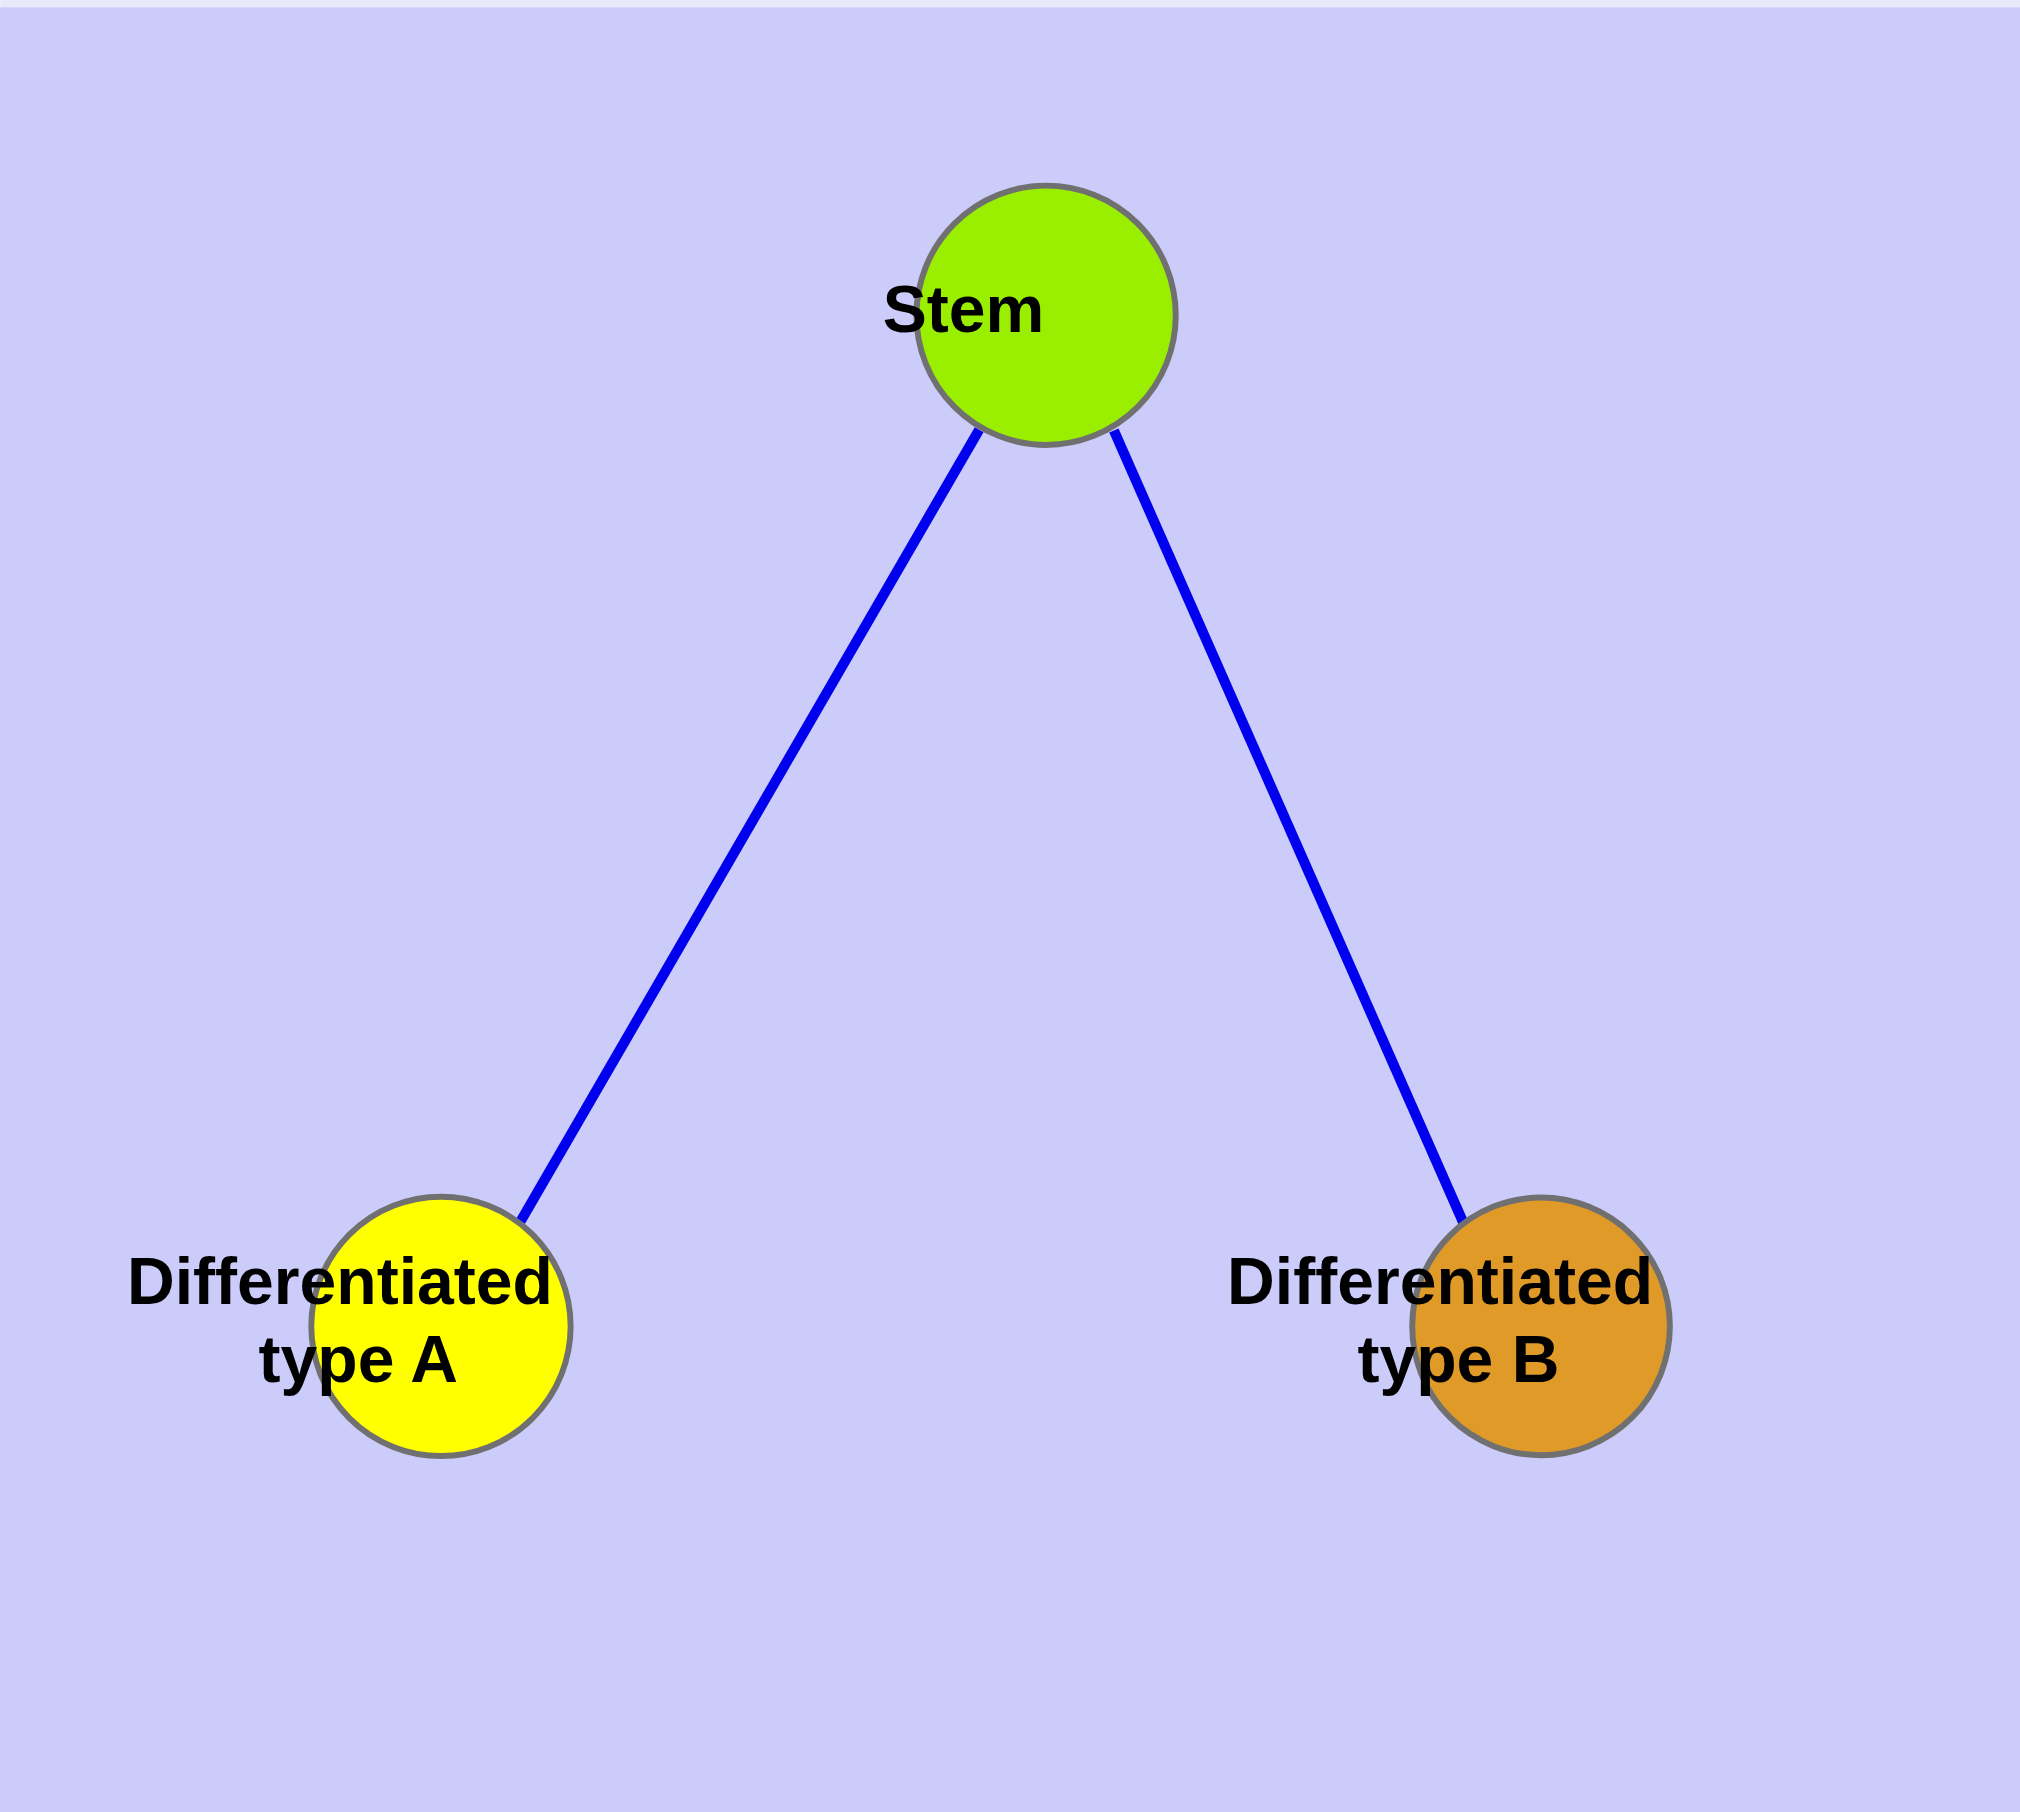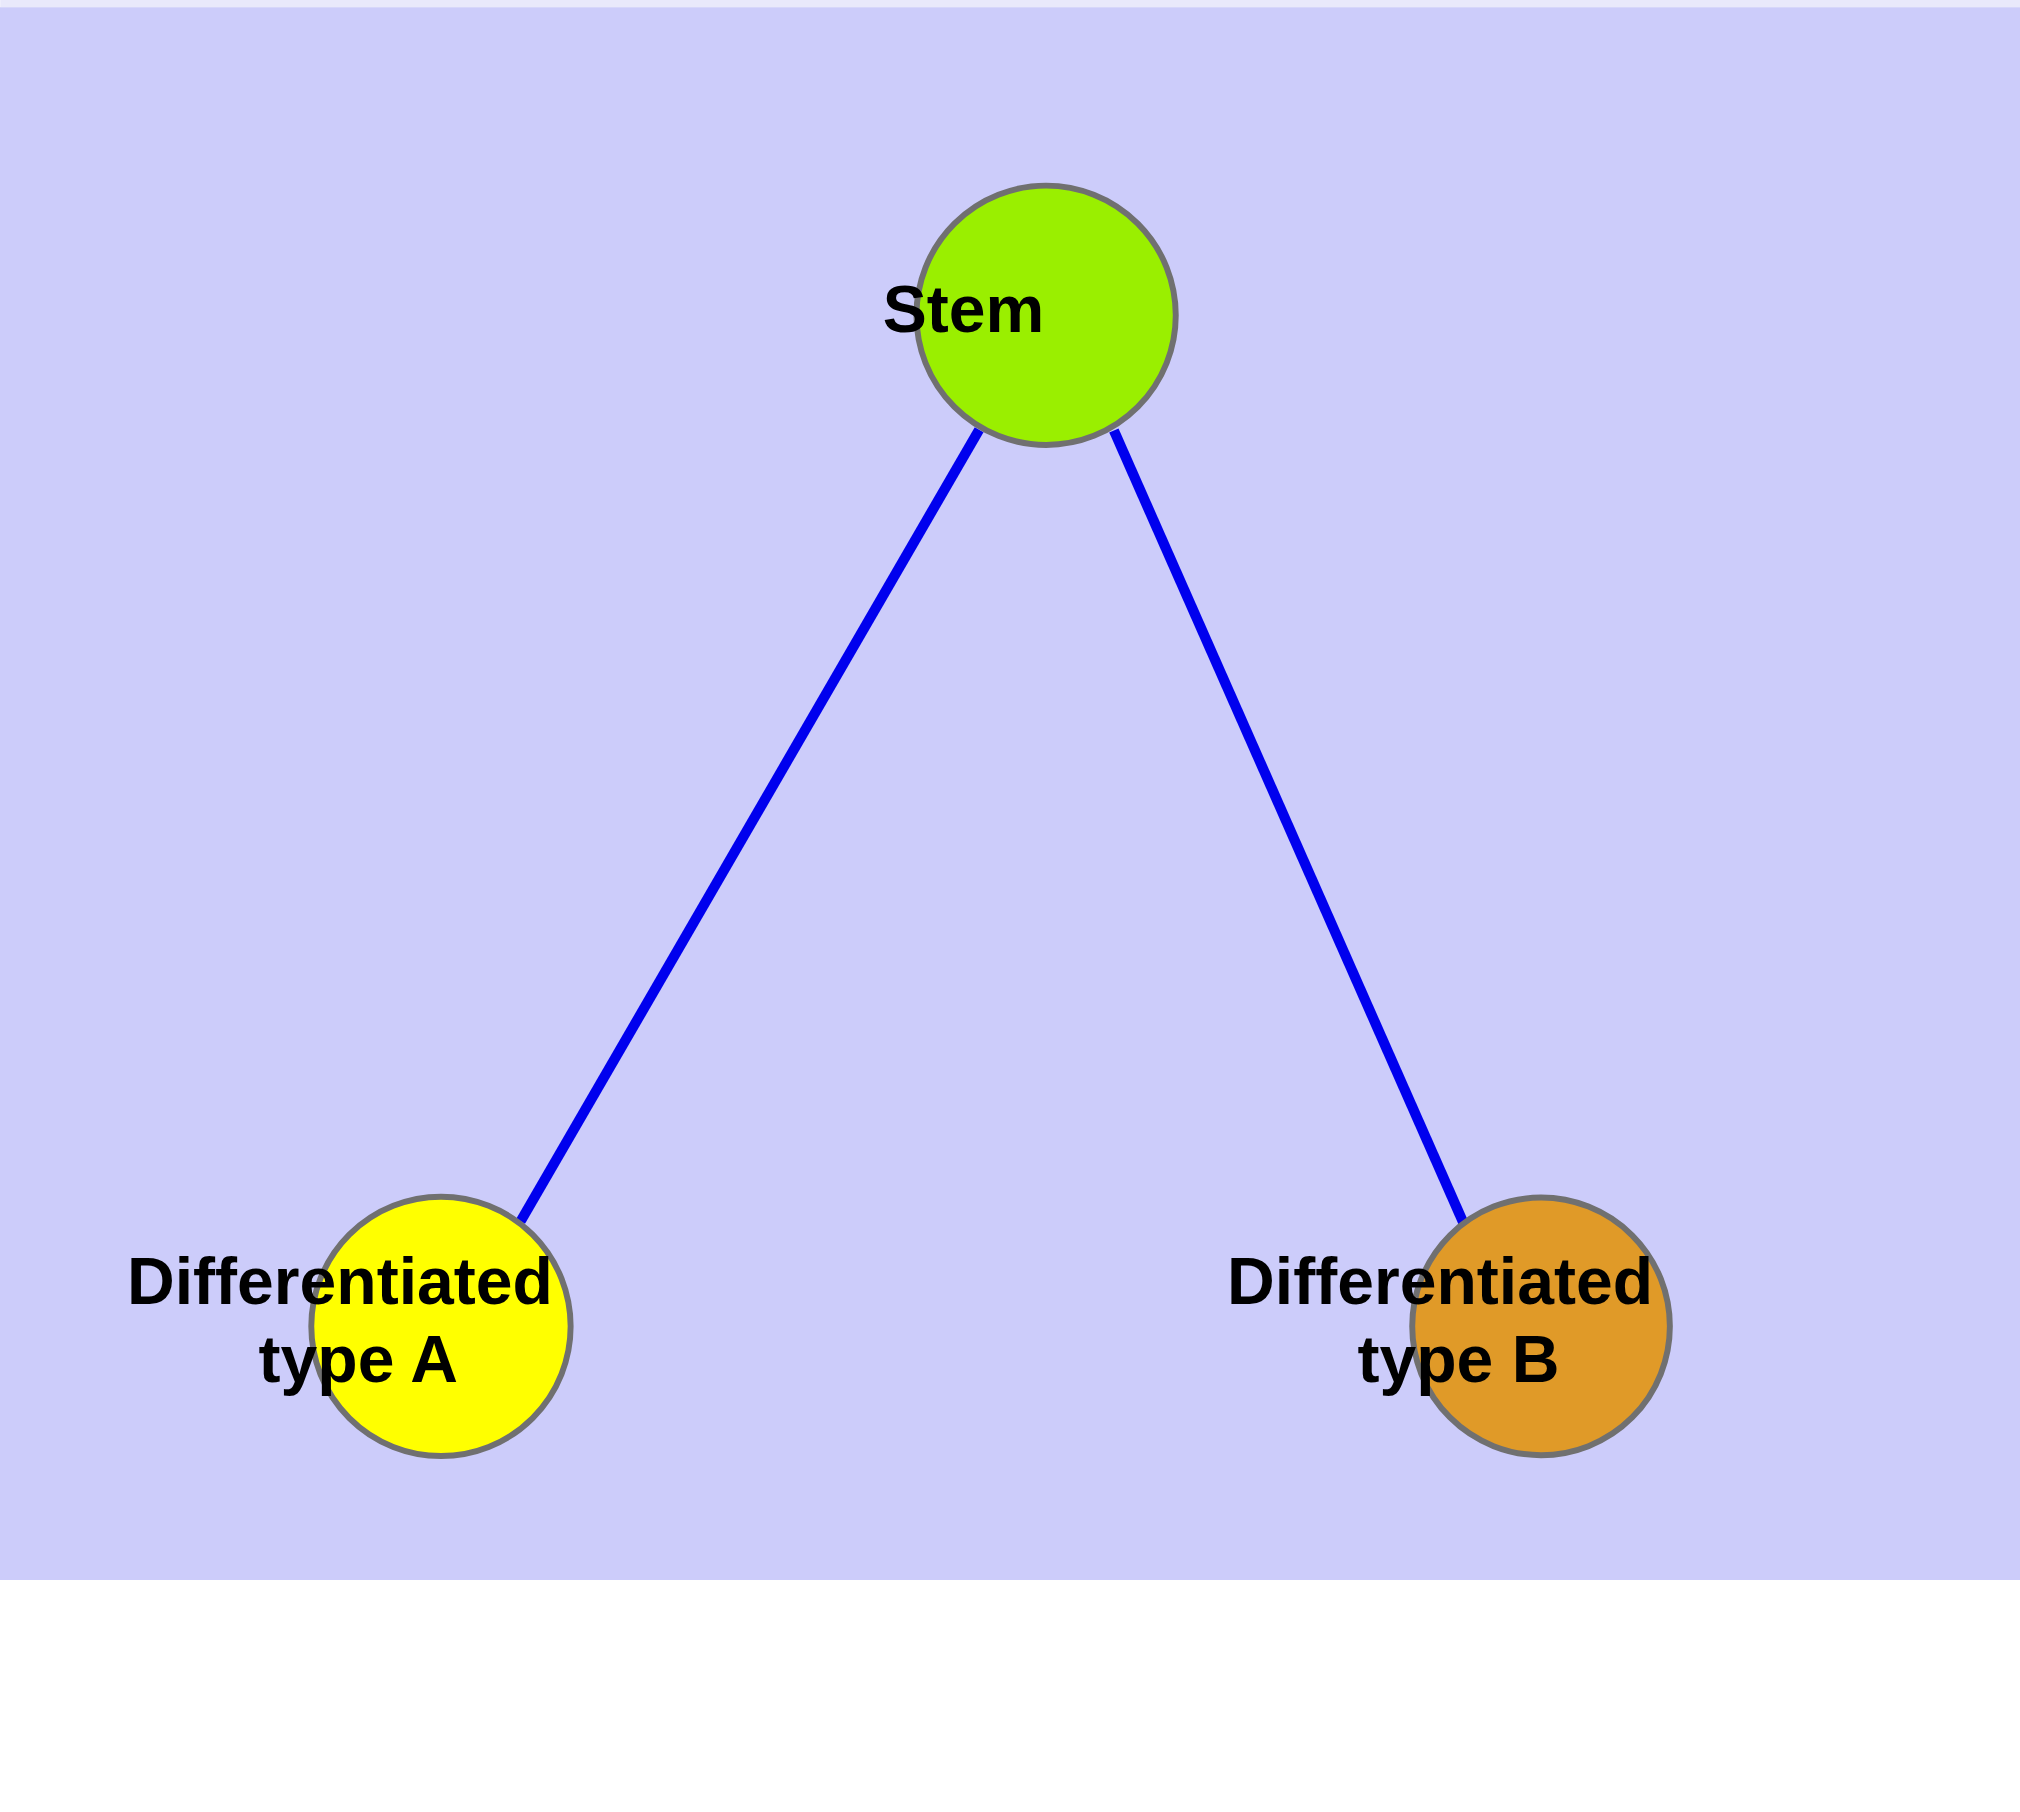--- a/index.html
+++ b/index.html
@@ -41,21 +41,21 @@
   .node-label.single {
     font-size: 78px;
   }
   .node-label.multi {
     font-size: 78px;
   }
 </style>
 </head>
 <body>
 
-<div id="stage" style="width: 2021px; height: 1580px;">
+<div id="stage" style="width: 2021px; height: 1812px;">
 
   <div id="canvas-bg" style="background: rgb(204, 204, 250); width: 2021px;"></div>
 
   <svg class="graph" viewBox="0 0 2384 2138" xmlns="http://www.w3.org/2000/svg">
 
     <rect id="bg-strip" x="0" y="0" width="2384" height="9" fill="#e9e9fb"></rect>
     <rect id="bg-main" x="0" y="9" width="2384" height="2138" fill="#ccccfa"></rect>
 
     <g>
       <line id="edge-0" x1="1155" y1="507" x2="614" y2="1441" stroke="#0000ee" stroke-width="12" stroke-linecap="butt"></line>

